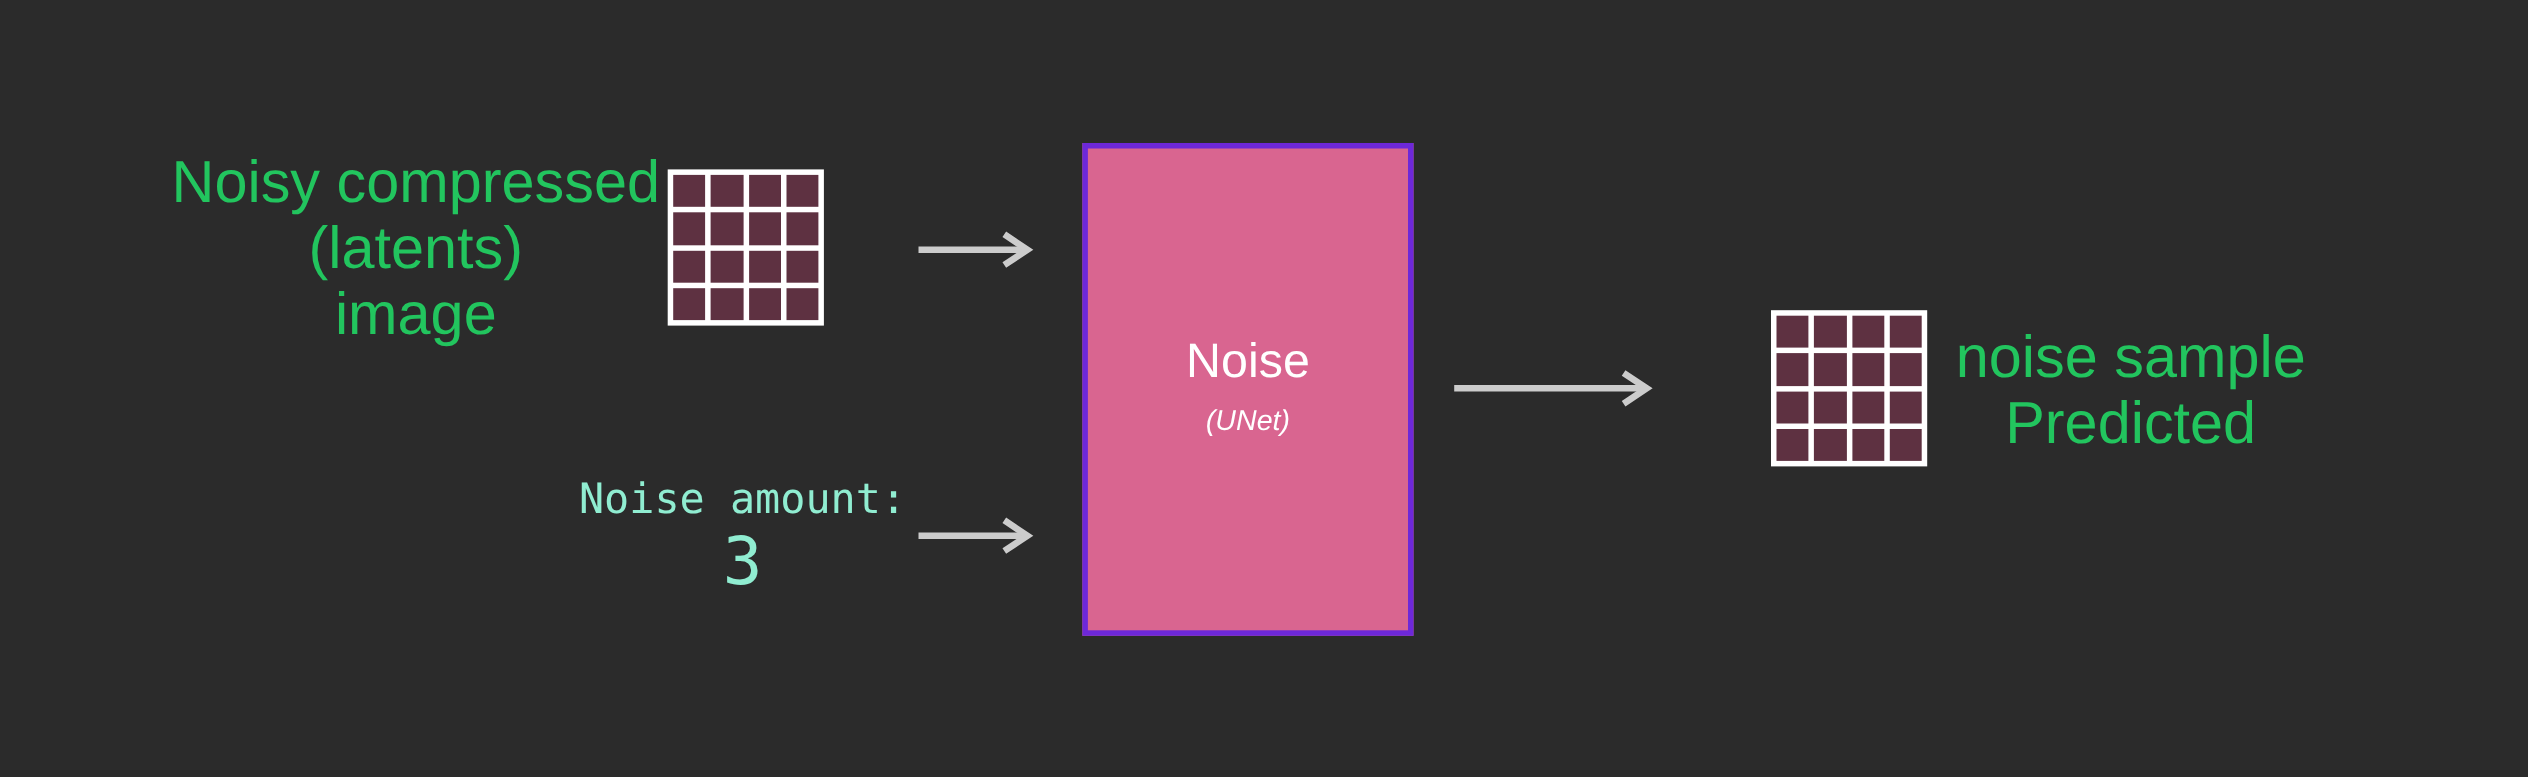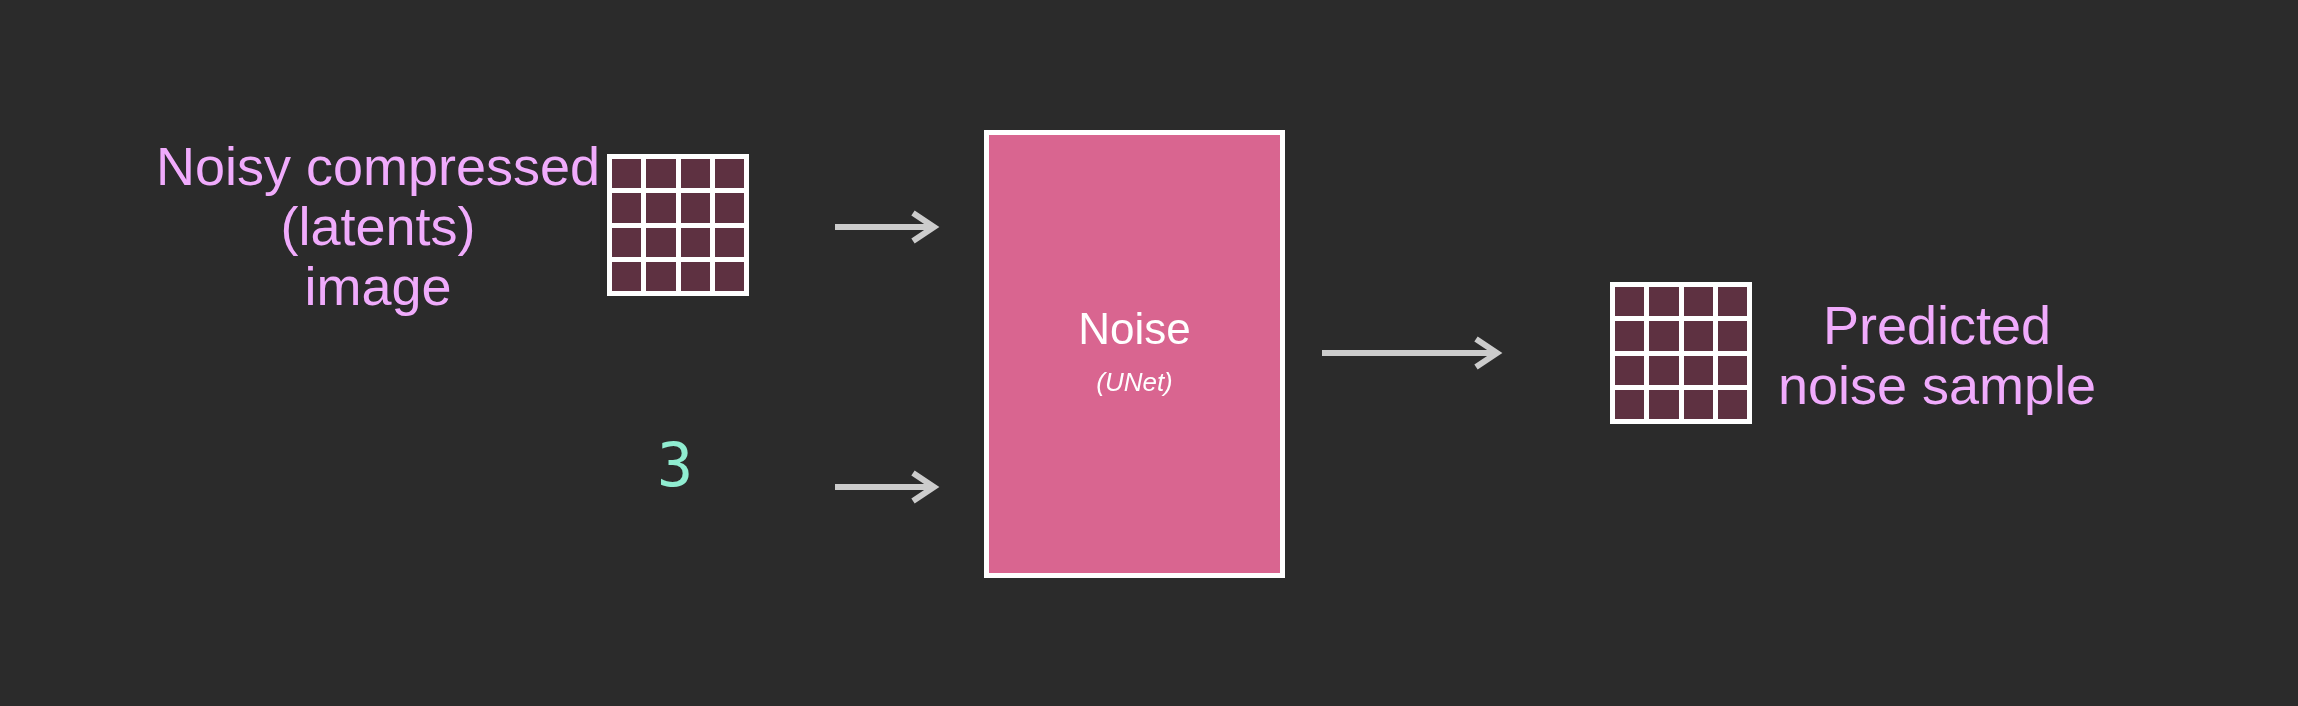--- a/index.html
+++ b/index.html
@@ -12,21 +12,21 @@
     width: 2298px;
     height: 706px;
     background: #2b2b2b;
     overflow: hidden;
     font-family: "Liberation Sans", sans-serif;
   }
 
   
   .pink-label {
     position: absolute;
-    color: #f0abfc;
+    color: #22c55e;
     font-size: 54px;
     line-height: 60px;
     text-align: center;
     font-weight: 400;
   }
   #input-label  { left: 148px; top: 136px; width: 460px; }
   #output-label { left: 1717px; top: 295px; width: 440px; }
 
   
   #noise-amount {
@@ -53,21 +53,21 @@
   #output-grid { left: 1610px; top: 282px; }
   .latent-grid .cell { background: #5e3141; }
 
   
   #predictor-box {
     position: absolute;
     left: 984px; top: 130px;
     width: 301px; height: 448px;
     box-sizing: border-box;
     background: #d96590;
-    border: 5px solid #ffffff;
+    border: 5px solid #6d28d9;
     display: flex;
     flex-direction: column;
     align-items: center;
     justify-content: center;
     text-align: center;
     color: #ffffff;
   }
   #predictor-box .box-line { font-size: 44px; line-height: 56px; }
   #predictor-box .box-sub  { font-size: 26px; line-height: 50px; font-style: italic; }
 
@@ -117,20 +117,21 @@
     </div>
 
   <div id="arrow-input" class="arrow">
     <svg width="115" height="40" viewBox="0 0 115 40" aria-hidden="true">
       <path d="M2 20 H96"></path>
       <path d="M80 6 L101 20 L80 34"></path>
     </svg>
   </div>
 
   <div id="noise-amount">
+    <div class="na-label">Noise amount:</div>
     <div class="na-value">3</div>
   </div>
 
   <div id="arrow-amount" class="arrow">
     <svg width="115" height="40" viewBox="0 0 115 40" aria-hidden="true">
       <path d="M2 20 H96"></path>
       <path d="M80 6 L101 20 L80 34"></path>
     </svg>
   </div>
 
@@ -159,17 +160,17 @@
       <div class="cell"></div>
       <div class="cell"></div>
       <div class="cell"></div>
       <div class="cell"></div>
       <div class="cell"></div>
       <div class="cell"></div>
       <div class="cell"></div>
     </div>
 
   <div id="output-label" class="pink-label">
+    <div>noise sample</div>
     <div>Predicted</div>
-    <div>noise sample</div>
   </div>
 
 </div>
 
 </body></html>

